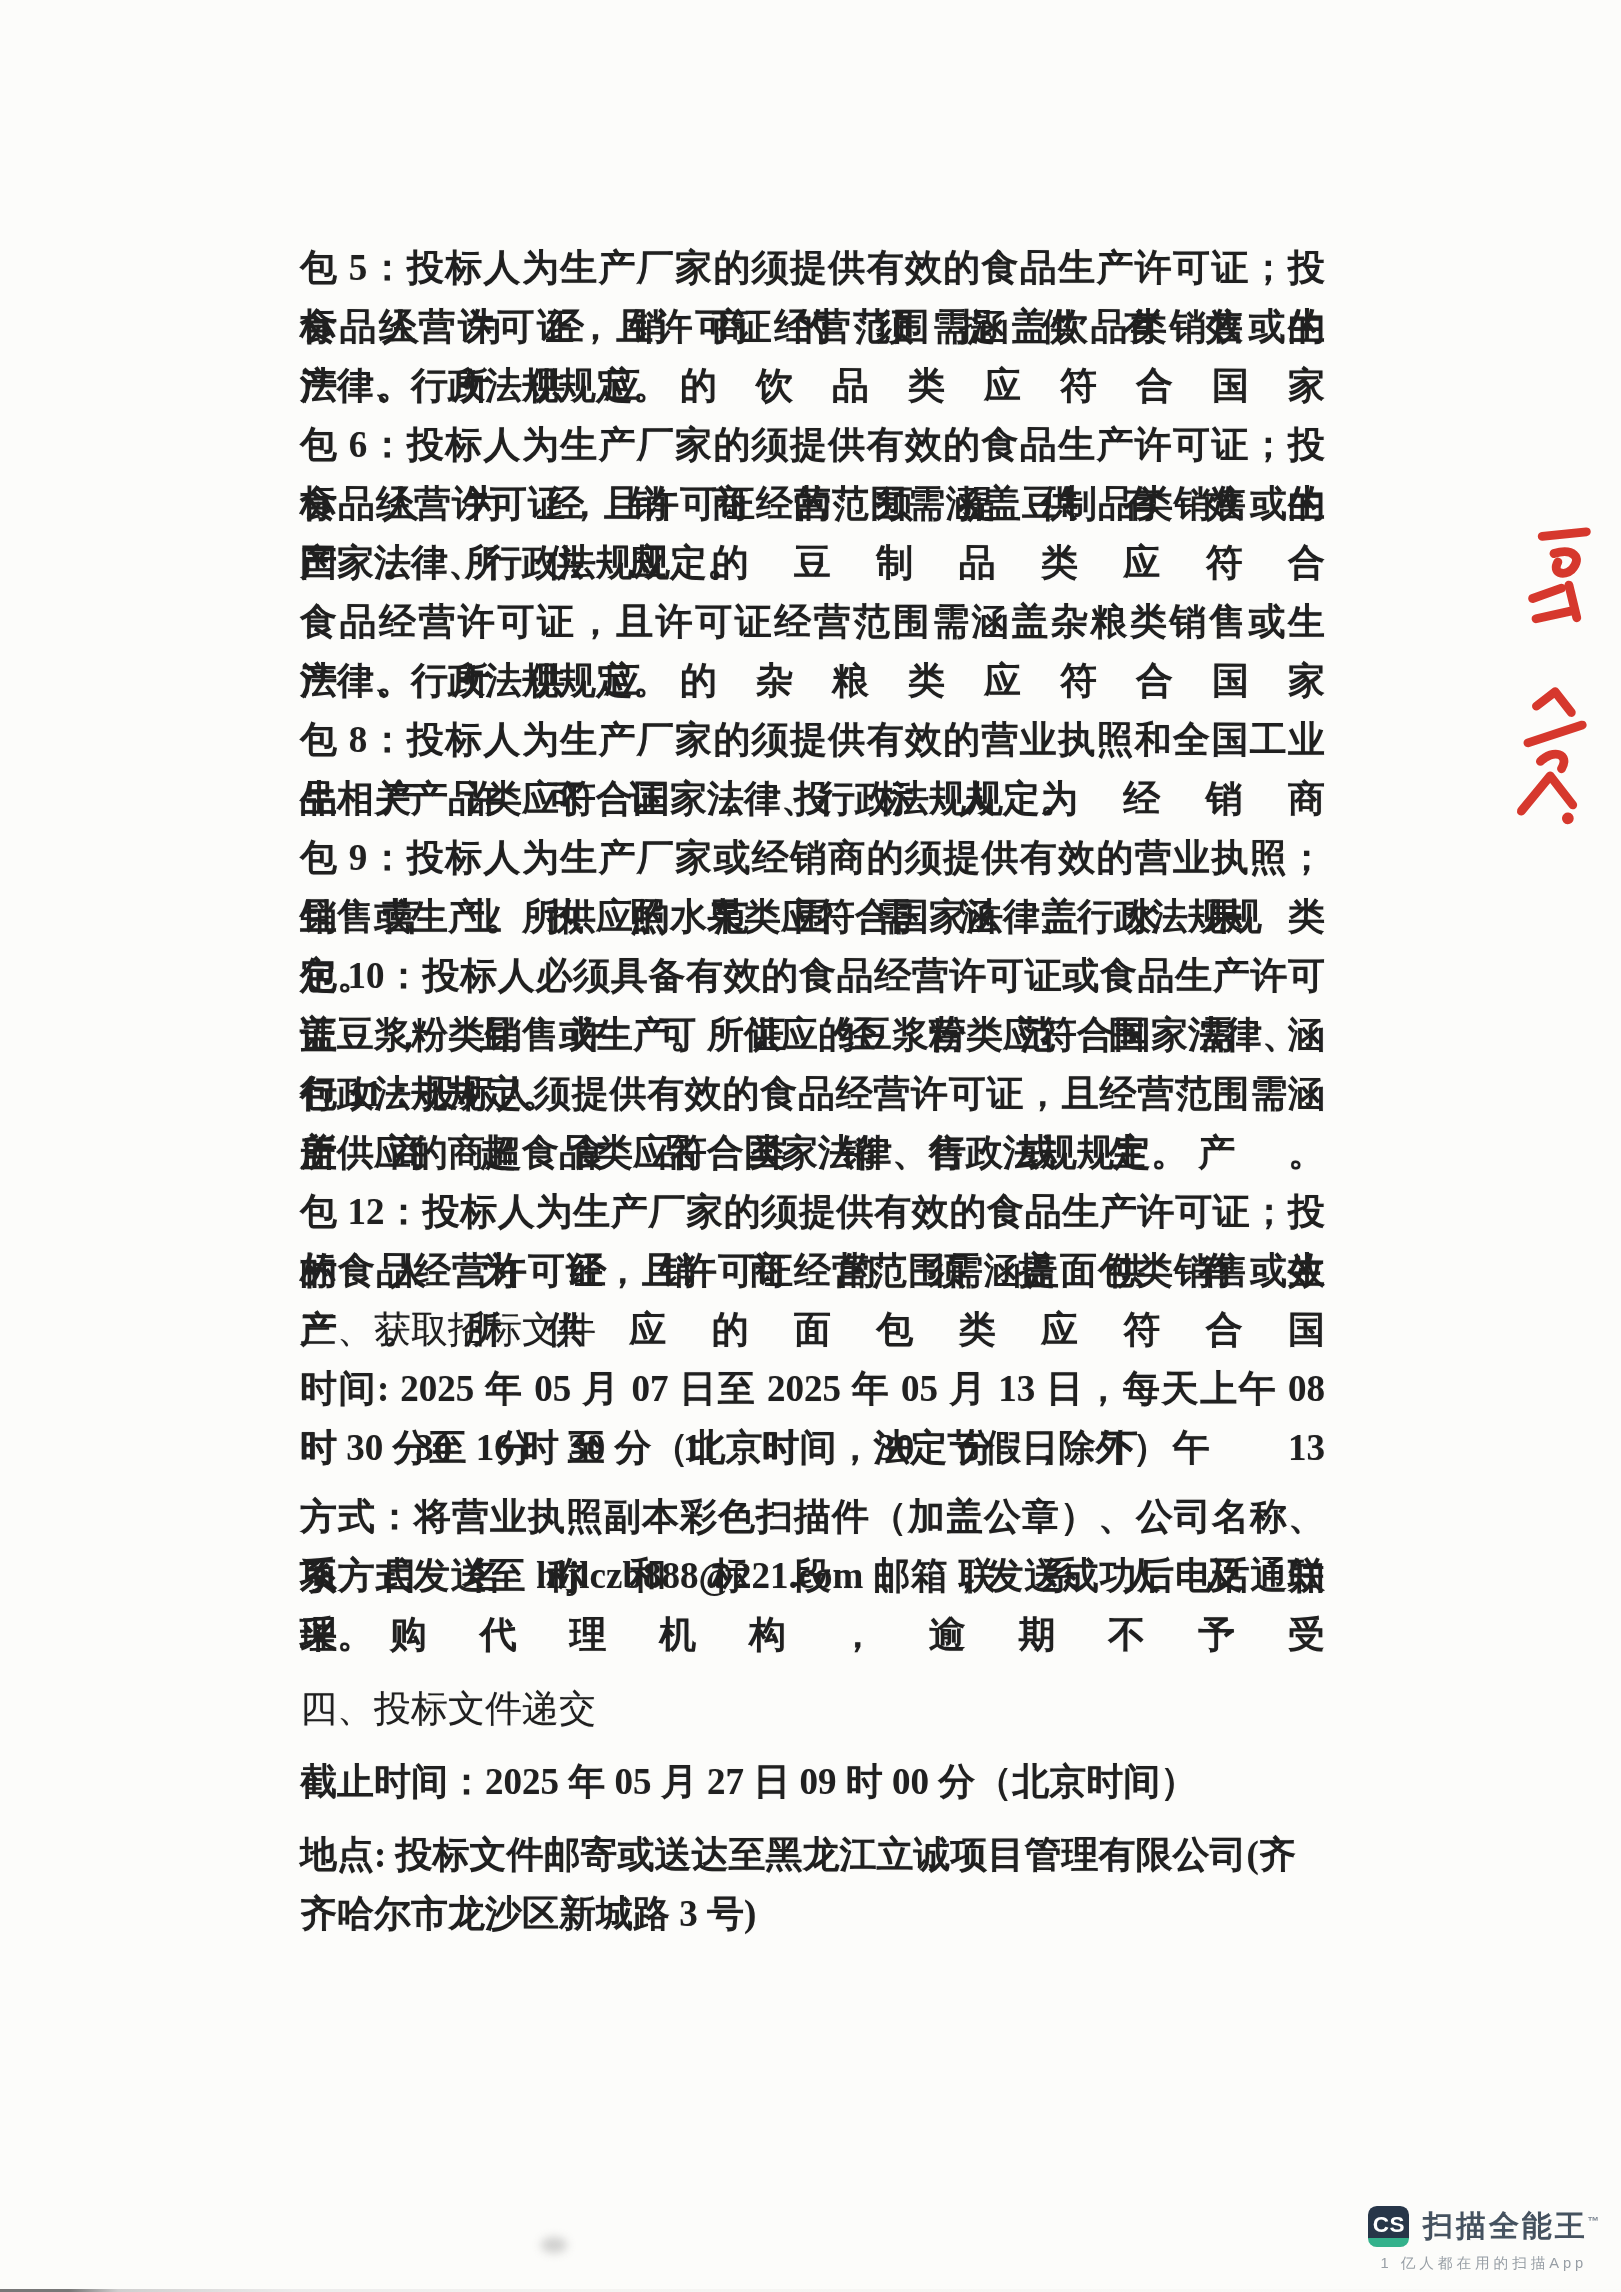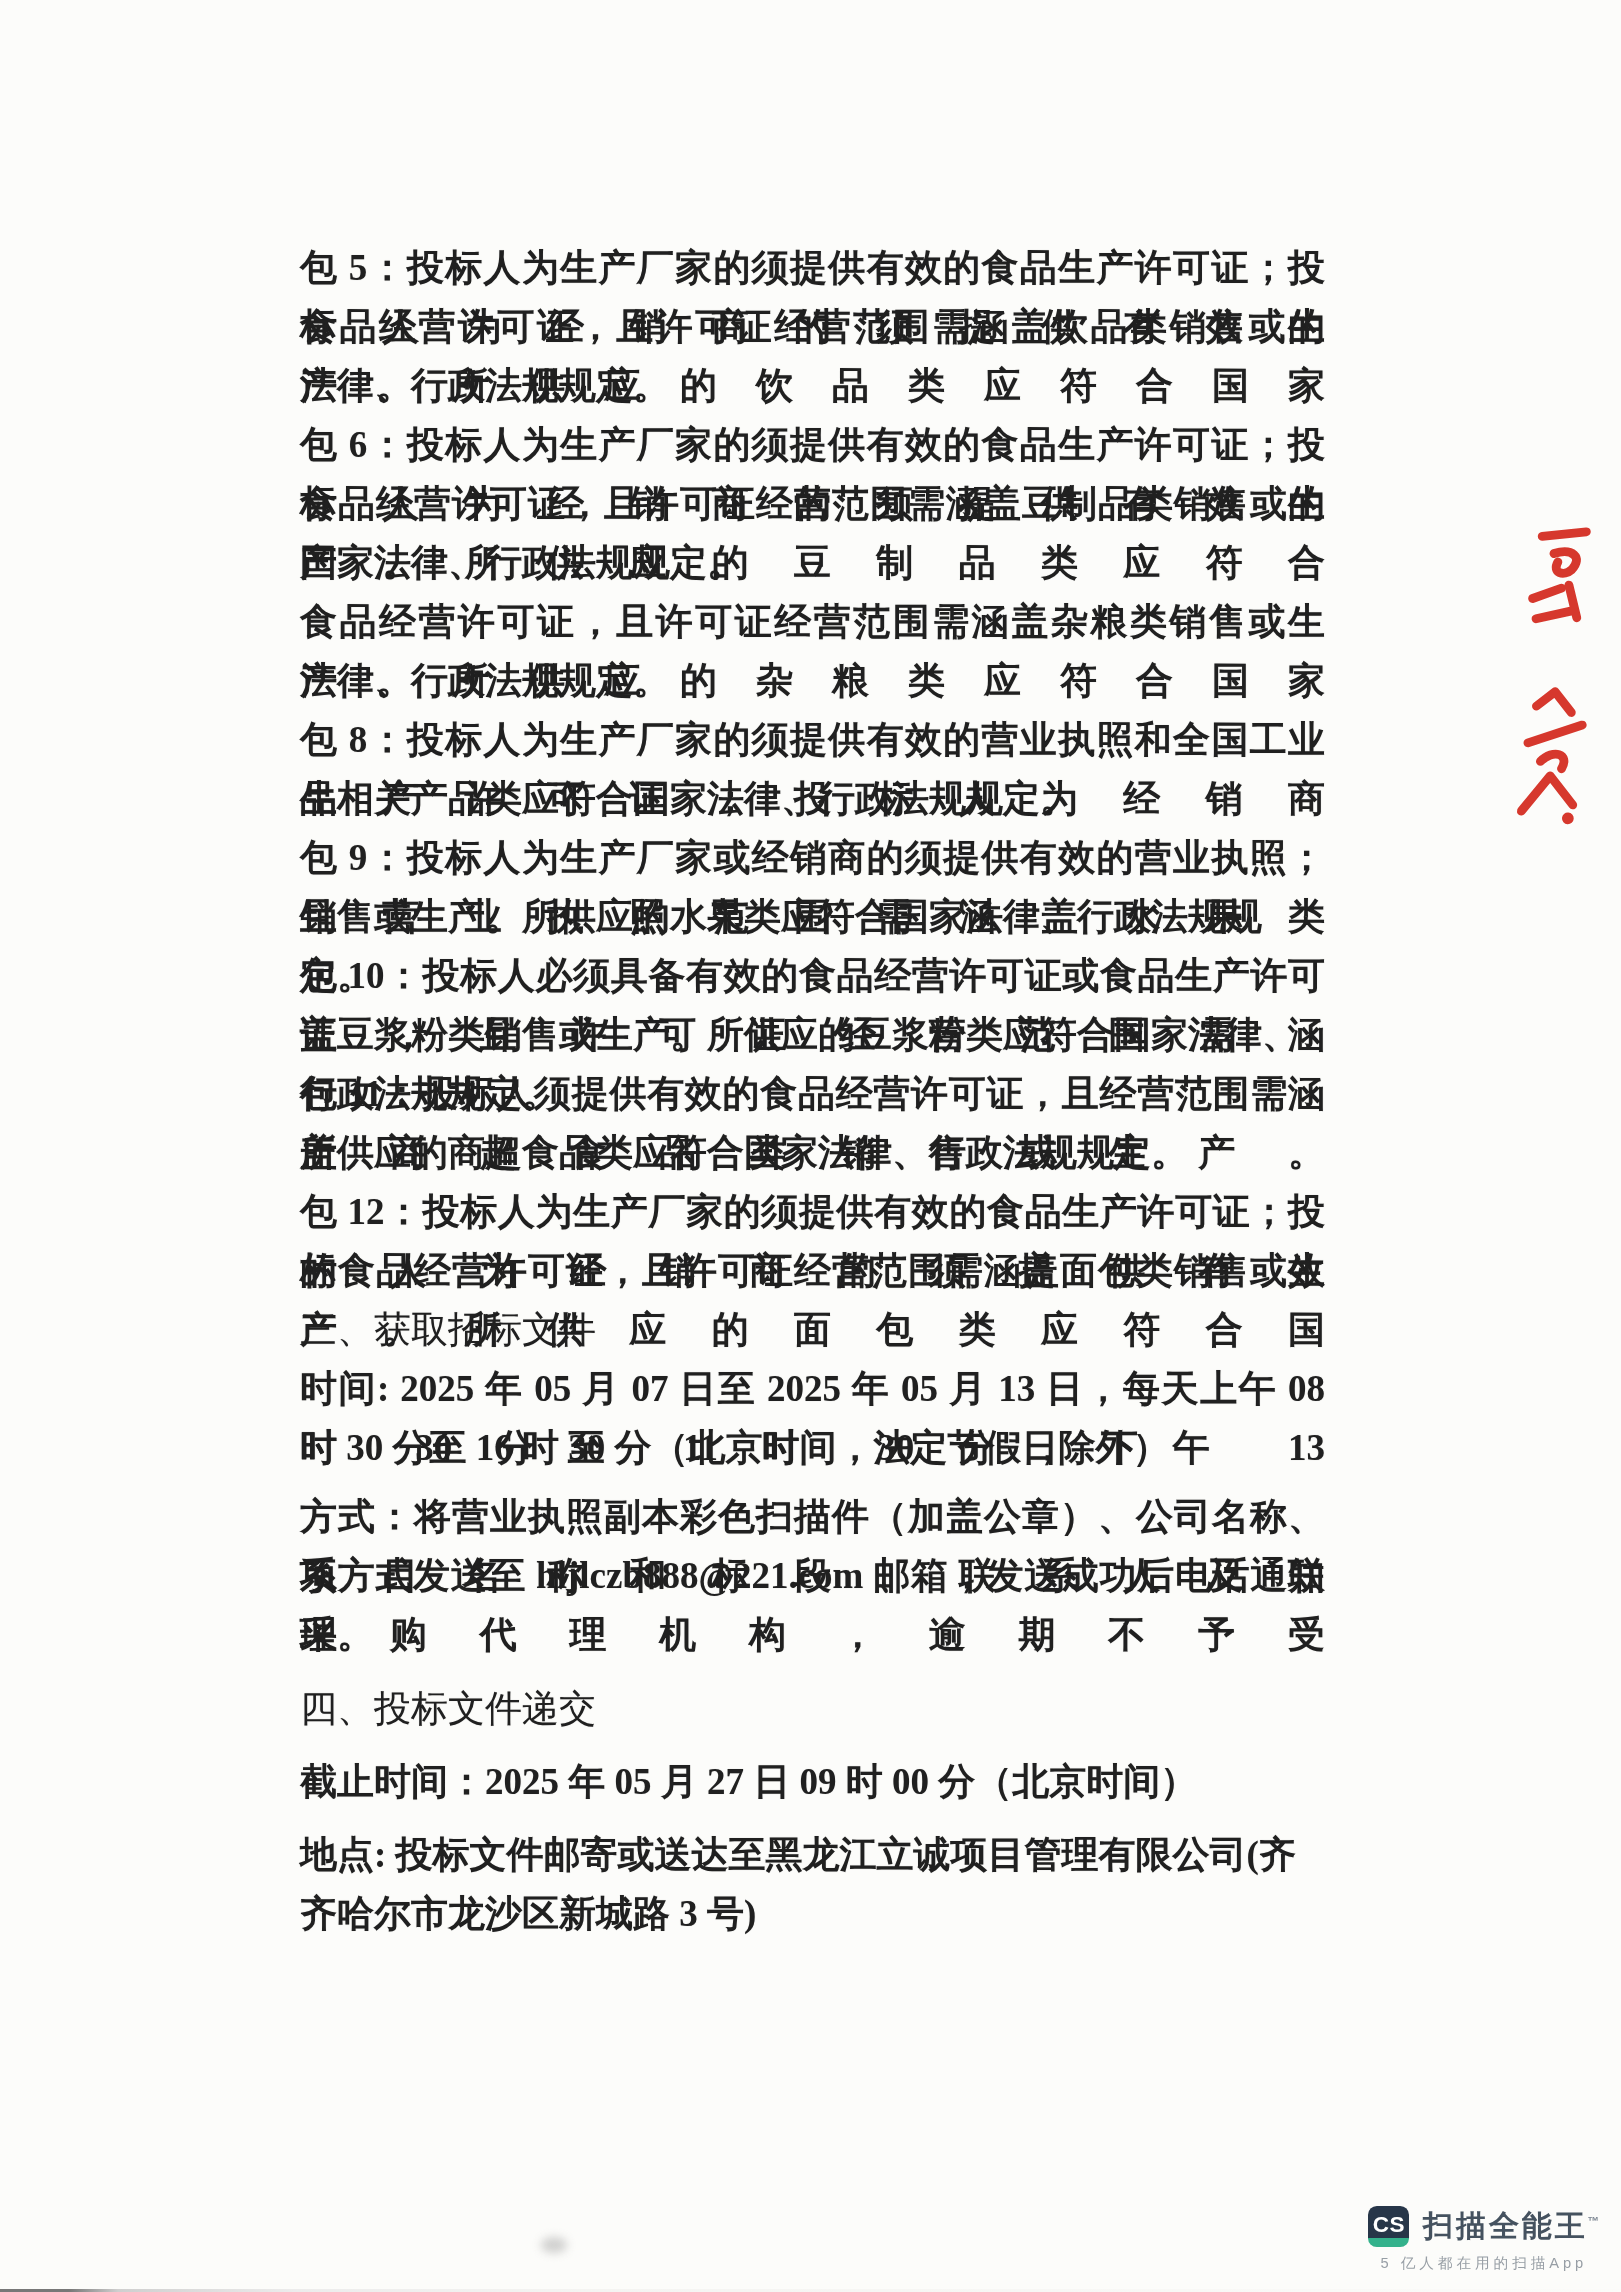--- a/index.html
+++ b/index.html
@@ -167,20 +167,20 @@
     </svg>
   </div>
 
   <div class="cs-logo">
     <div class="cs-row">
       <div class="cs-badge">
         <span>CS</span>
       </div>
       <div class="cs-title"><span>扫描全能王</span><sup>™</sup></div>
     </div>
-    <div class="cs-subtitle">5 亿人都在用的扫描App</div>
+    <div class="cs-subtitle">1 亿人都在用的扫描App</div>
   </div>
 
   <div class="smudge"></div>
   <div class="scan-edge"></div>
 
 </div>
 
 
 </body></html>

